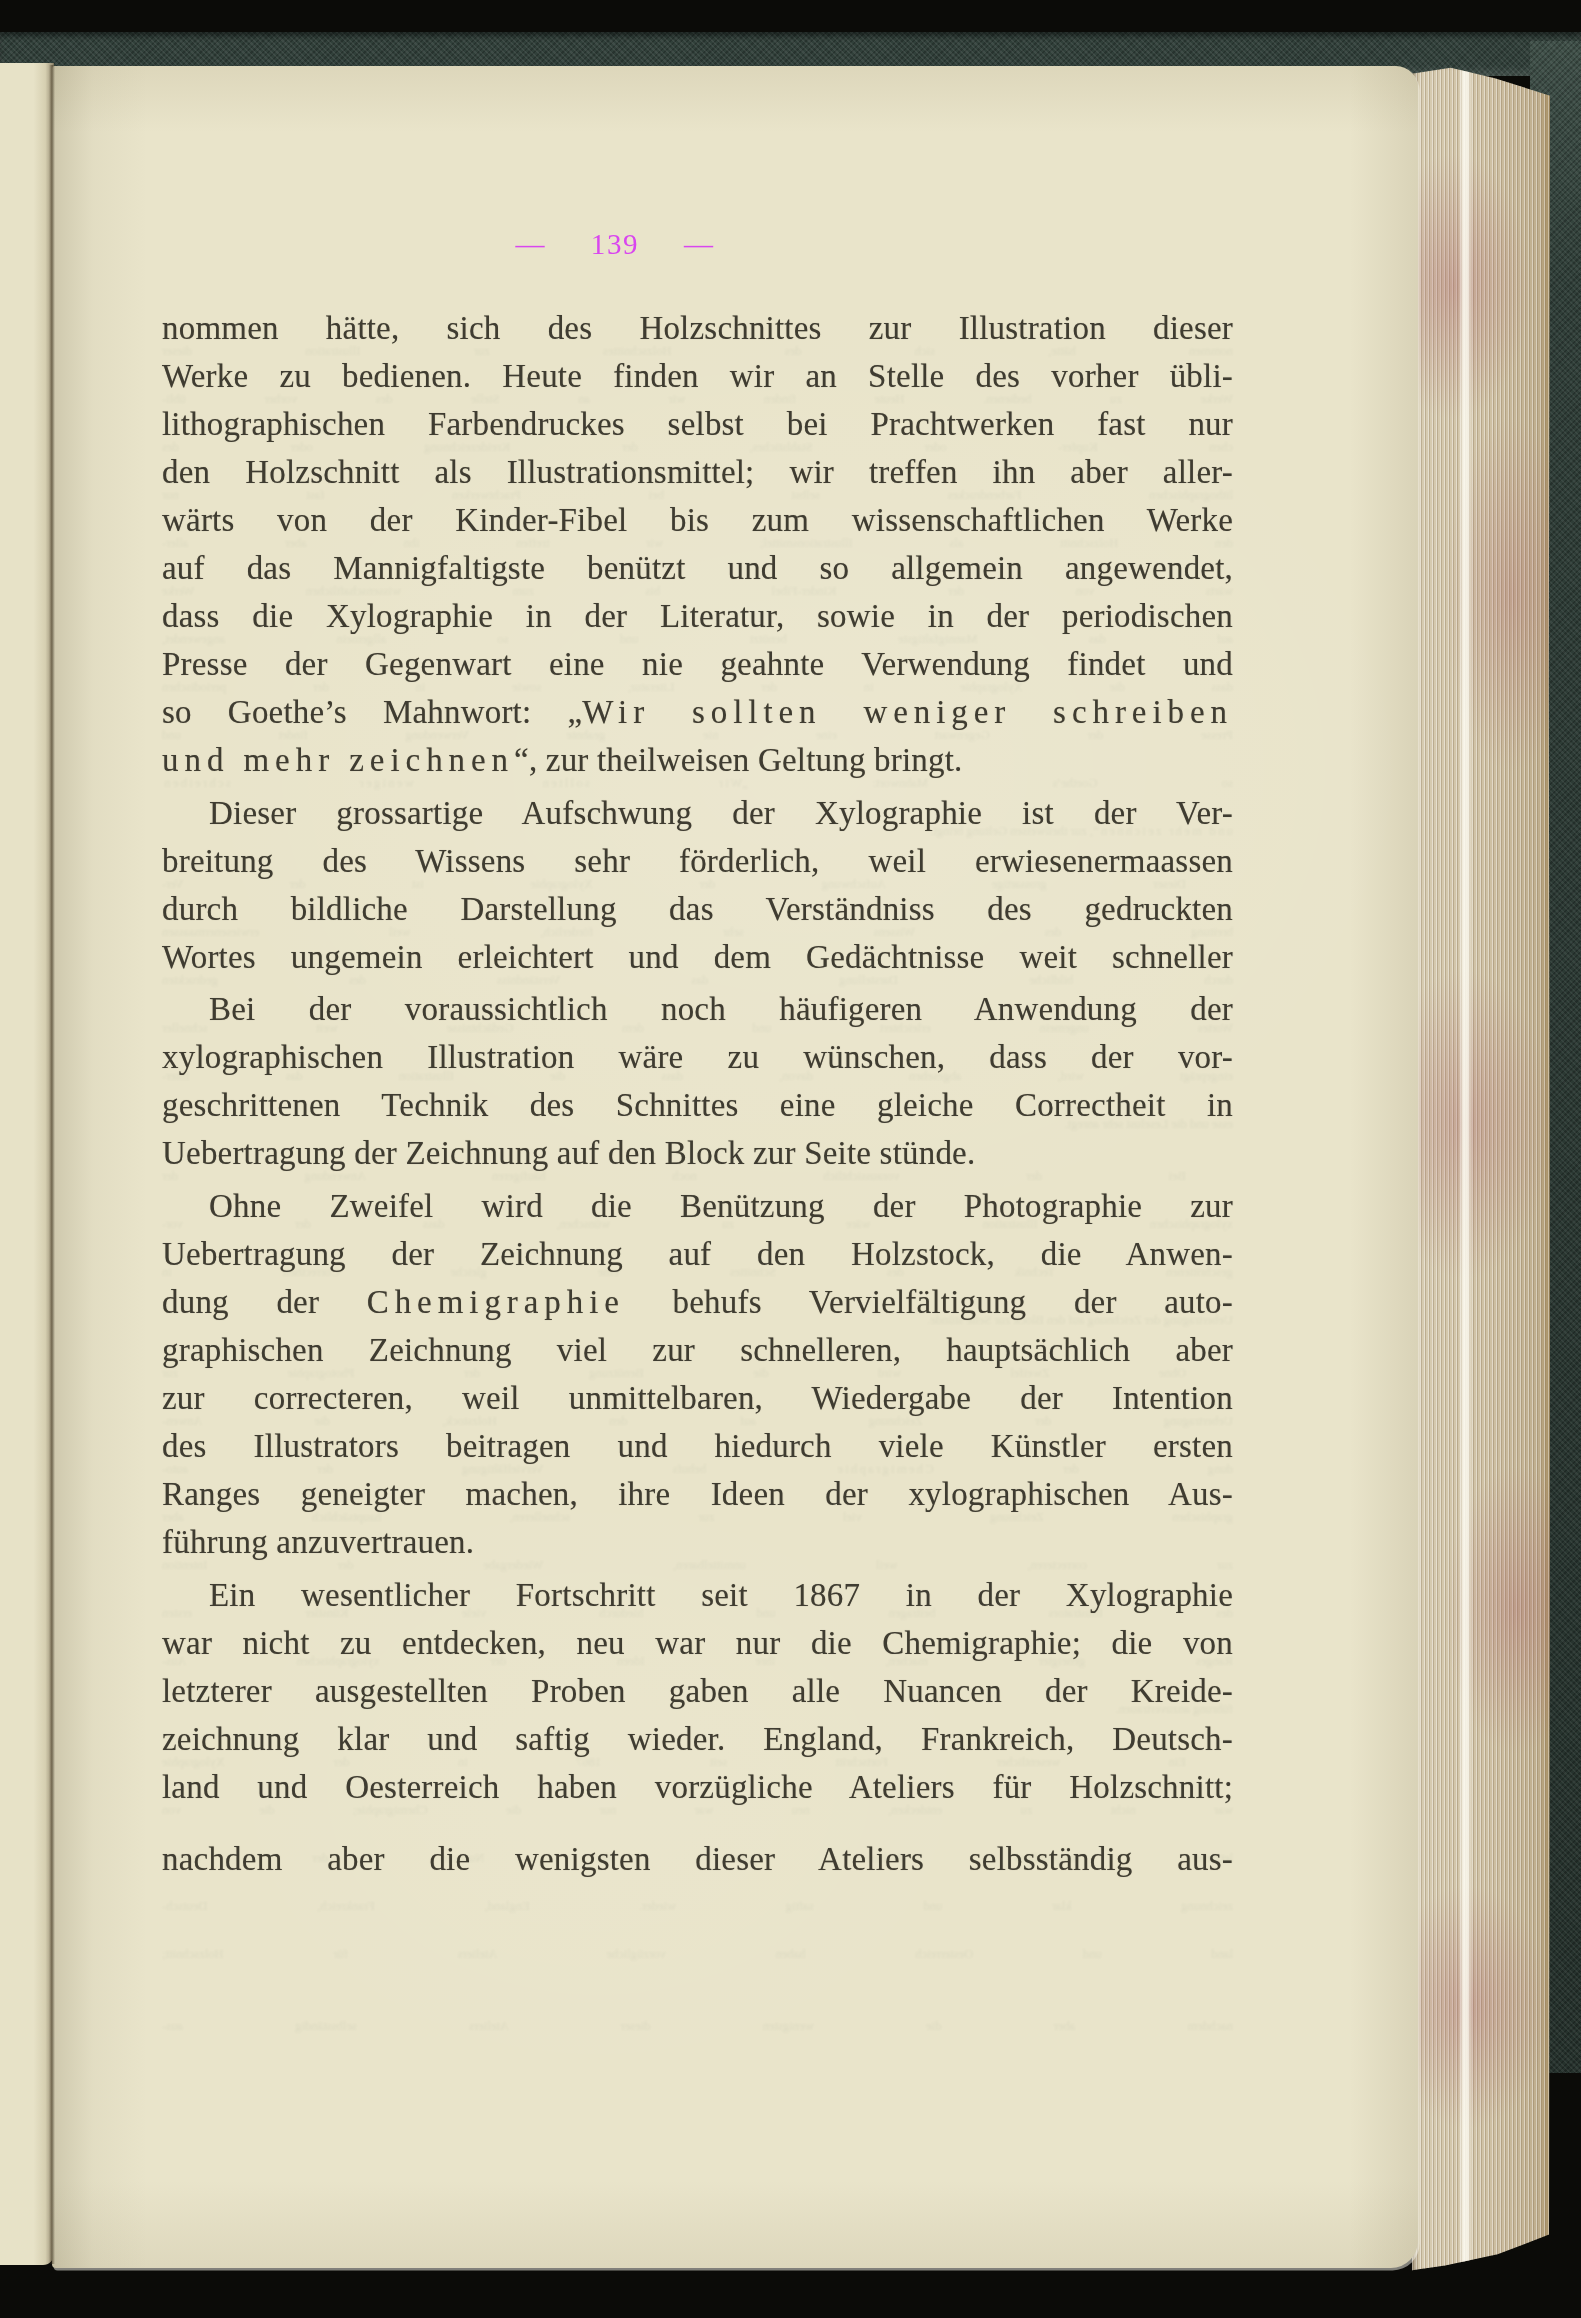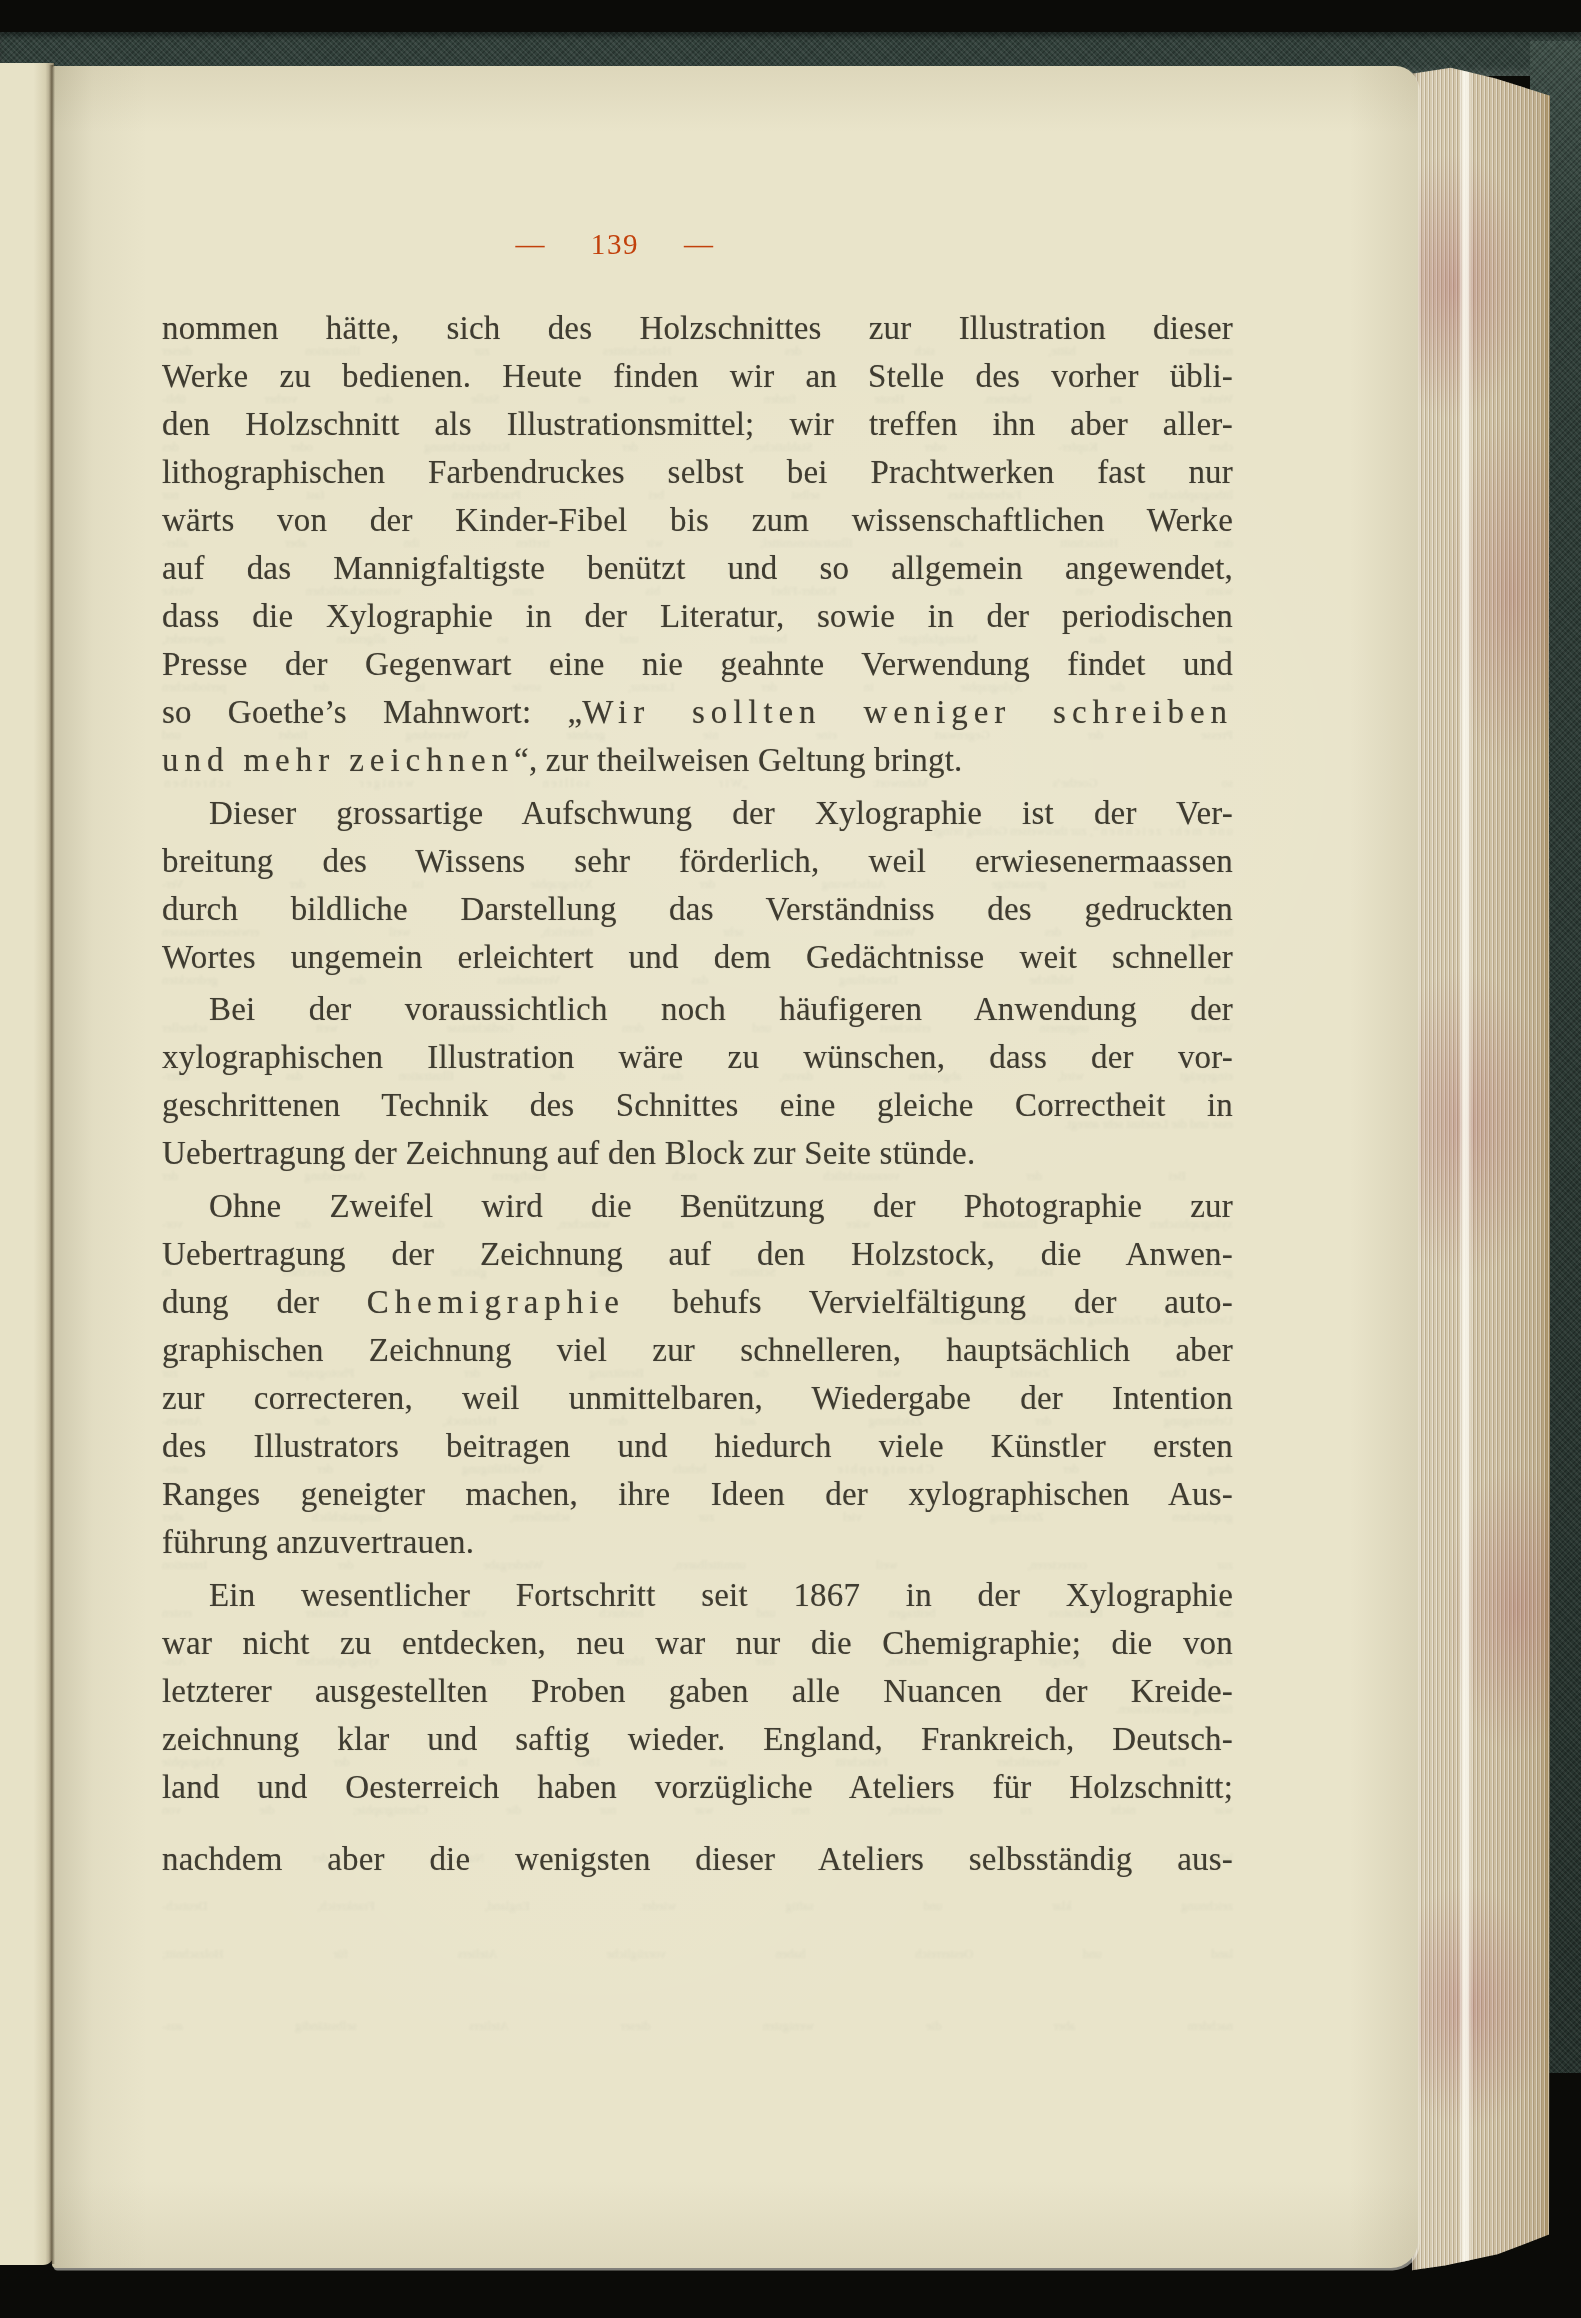--- a/index.html
+++ b/index.html
@@ -85,21 +85,21 @@
     transform:scaleX(-1);
     opacity:.065;
     filter:blur(1.1px);
     color:#2f4a3a;
     pointer-events:none;
   }
 
   
   .page-header{
     position:absolute;left:615px;top:228px;transform:translateX(-50%);
-    font-size:29px;color:#c2410c;letter-spacing:1.6px;word-spacing:36px;white-space:nowrap;
+    font-size:29px;color:#d946ef;letter-spacing:1.6px;word-spacing:36px;white-space:nowrap;
   }
   .text-block{
     position:absolute;left:162px;top:304px;width:1071px;
     color:var(--ink);
     font-size:33px;
     letter-spacing:0.2px;
     text-shadow:0 0 0.8px rgba(62,56,40,.4);
   }
   .para{margin:0;}
   .para.indent{margin-top:4.7px;}
@@ -173,22 +173,22 @@
       </div>
     </div>
 </div>
 <div class="gutter-shadow"></div>
 
 <div class="page-header">— 139 —</div>
 <div class="text-block">
     <div class="para">
       <div class="line first"><span>nommen hätte, sich des Holzschnittes zur Illustration dieser</span></div>
       <div class="line"><span>Werke zu bedienen. Heute finden wir an Stelle des vorher übli-</span></div>
+      <div class="line"><span>lithographischen Farbendruckes selbst bei Prachtwerken fast nur</span></div>
       <div class="line"><span>den Holzschnitt als Illustrationsmittel; wir treffen ihn aber aller-</span></div>
-      <div class="line"><span>lithographischen Farbendruckes selbst bei Prachtwerken fast nur</span></div>
       <div class="line"><span>wärts von der Kinder-Fibel bis zum wissenschaftlichen Werke</span></div>
       <div class="line"><span>auf das Mannigfaltigste benützt und so allgemein angewendet,</span></div>
       <div class="line"><span>dass die Xylographie in der Literatur, sowie in der periodischen</span></div>
       <div class="line"><span>Presse der Gegenwart eine nie geahnte Verwendung findet und</span></div>
       <div class="line"><span>so Goethe’s Mahnwort: „</span><span class="sperr">Wir sollten weniger schreiben</span></div>
       <div class="line last"><span class="sperr">und mehr zeichnen</span><span>“, zur theilweisen Geltung bringt.</span></div>
     </div>
     <div class="para indent">
       <div class="line first"><span>Dieser grossartige Aufschwung der Xylographie ist der Ver-</span></div>
       <div class="line"><span>breitung des Wissens sehr förderlich, weil erwiesenermaassen</span></div>

